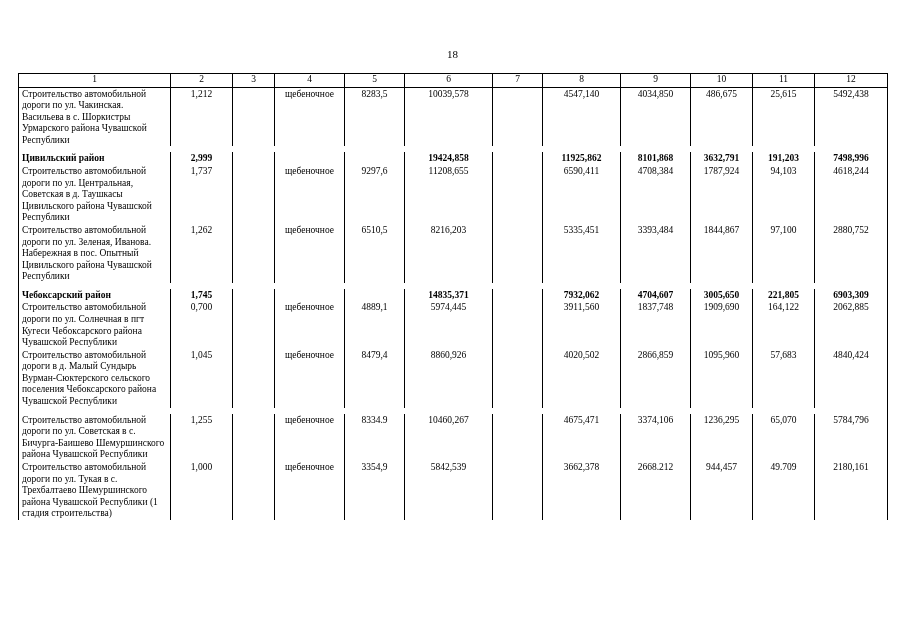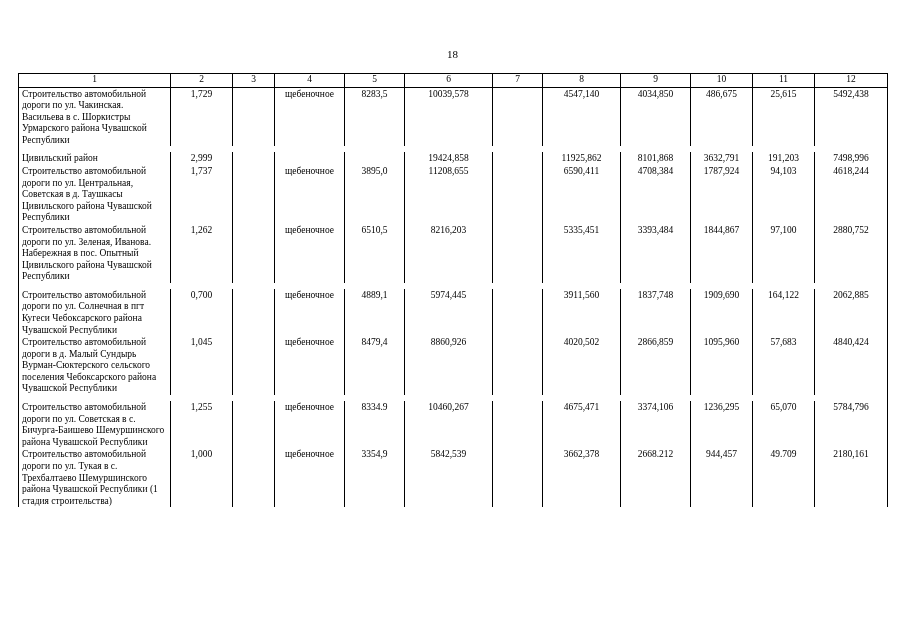--- a/index.html
+++ b/index.html
@@ -59,21 +59,21 @@
   
   table.doc td.v {
     border-left: 1.2px solid #000;
   }
   table.doc td.vr {
     border-right: 1.2px solid #000;
   }
   .c-name { text-align: left; margin-left: 8px; }
   .c-num  { text-align: center; }
   .c-money{ text-align: center; }
-  .bold { font-weight: normal; }
+  .bold { font-weight: bold; }
   .spacer td { height: 5px; padding: 0; }
   .section-row td { padding-top: 3px; }
 </style>
 </head>
 <body>
 
 <div class="page">
 
   <div class="page-number">18</div>
 
@@ -105,21 +105,21 @@
           <td class="v">8</td>
           <td class="v">9</td>
           <td class="v">10</td>
           <td class="v">11</td>
           <td class="v vr">12</td>
         </tr>
       </thead>
       <tbody id="tbody">
           <tr>
             <td class="v c-name">Строительство автомобильной дороги по ул. Чакинская. Васильева в с. Шоркистры Урмарского района Чувашской Республики</td>
-            <td class="v c-num">1,729</td>
+            <td class="v c-num">1,212</td>
             <td class="v c-num"></td>
             <td class="v c-num">щебеночное</td>
             <td class="v c-num">8283,5</td>
             <td class="v c-money">10039,578</td>
             <td class="v c-num"></td>
             <td class="v c-money">4547,140</td>
             <td class="v c-money">4034,850</td>
             <td class="v c-money">486,675</td>
             <td class="v c-money">25,615</td>
             <td class="v c-money vr">5492,438</td>
@@ -139,21 +139,21 @@
             <td class="v c-money bold">8101,868</td>
             <td class="v c-money bold">3632,791</td>
             <td class="v c-money bold">191,203</td>
             <td class="v c-money vr bold">7498,996</td>
           </tr>
           <tr>
             <td class="v c-name">Строительство автомобильной дороги по ул. Центральная, Советская в д. Таушкасы Цивильского района Чувашской Республики</td>
             <td class="v c-num">1,737</td>
             <td class="v c-num"></td>
             <td class="v c-num">щебеночное</td>
-            <td class="v c-num">3895,0</td>
+            <td class="v c-num">9297,6</td>
             <td class="v c-money">11208,655</td>
             <td class="v c-num"></td>
             <td class="v c-money">6590,411</td>
             <td class="v c-money">4708,384</td>
             <td class="v c-money">1787,924</td>
             <td class="v c-money">94,103</td>
             <td class="v c-money vr">4618,244</td>
           </tr>
           <tr>
             <td class="v c-name">Строительство автомобильной дороги по ул. Зеленая, Иванова. Набережная в пос. Опытный Цивильского района Чувашской Республики</td>
@@ -165,20 +165,34 @@
             <td class="v c-num"></td>
             <td class="v c-money">5335,451</td>
             <td class="v c-money">3393,484</td>
             <td class="v c-money">1844,867</td>
             <td class="v c-money">97,100</td>
             <td class="v c-money vr">2880,752</td>
           </tr>
           <tr class="spacer">
             <td colspan="12" class="v vr"></td>
           </tr>
+          <tr class="section-row">
+            <td class="v c-name bold">Чебоксарский район</td>
+            <td class="v c-num bold">1,745</td>
+            <td class="v c-num bold"></td>
+            <td class="v c-num bold"></td>
+            <td class="v c-num bold"></td>
+            <td class="v c-money bold">14835,371</td>
+            <td class="v c-num bold"></td>
+            <td class="v c-money bold">7932,062</td>
+            <td class="v c-money bold">4704,607</td>
+            <td class="v c-money bold">3005,650</td>
+            <td class="v c-money bold">221,805</td>
+            <td class="v c-money vr bold">6903,309</td>
+          </tr>
           <tr>
             <td class="v c-name">Строительство автомобильной дороги по ул. Солнечная в пгт Кугеси Чебоксарского района Чувашской Республики</td>
             <td class="v c-num">0,700</td>
             <td class="v c-num"></td>
             <td class="v c-num">щебеночное</td>
             <td class="v c-num">4889,1</td>
             <td class="v c-money">5974,445</td>
             <td class="v c-num"></td>
             <td class="v c-money">3911,560</td>
             <td class="v c-money">1837,748</td>

